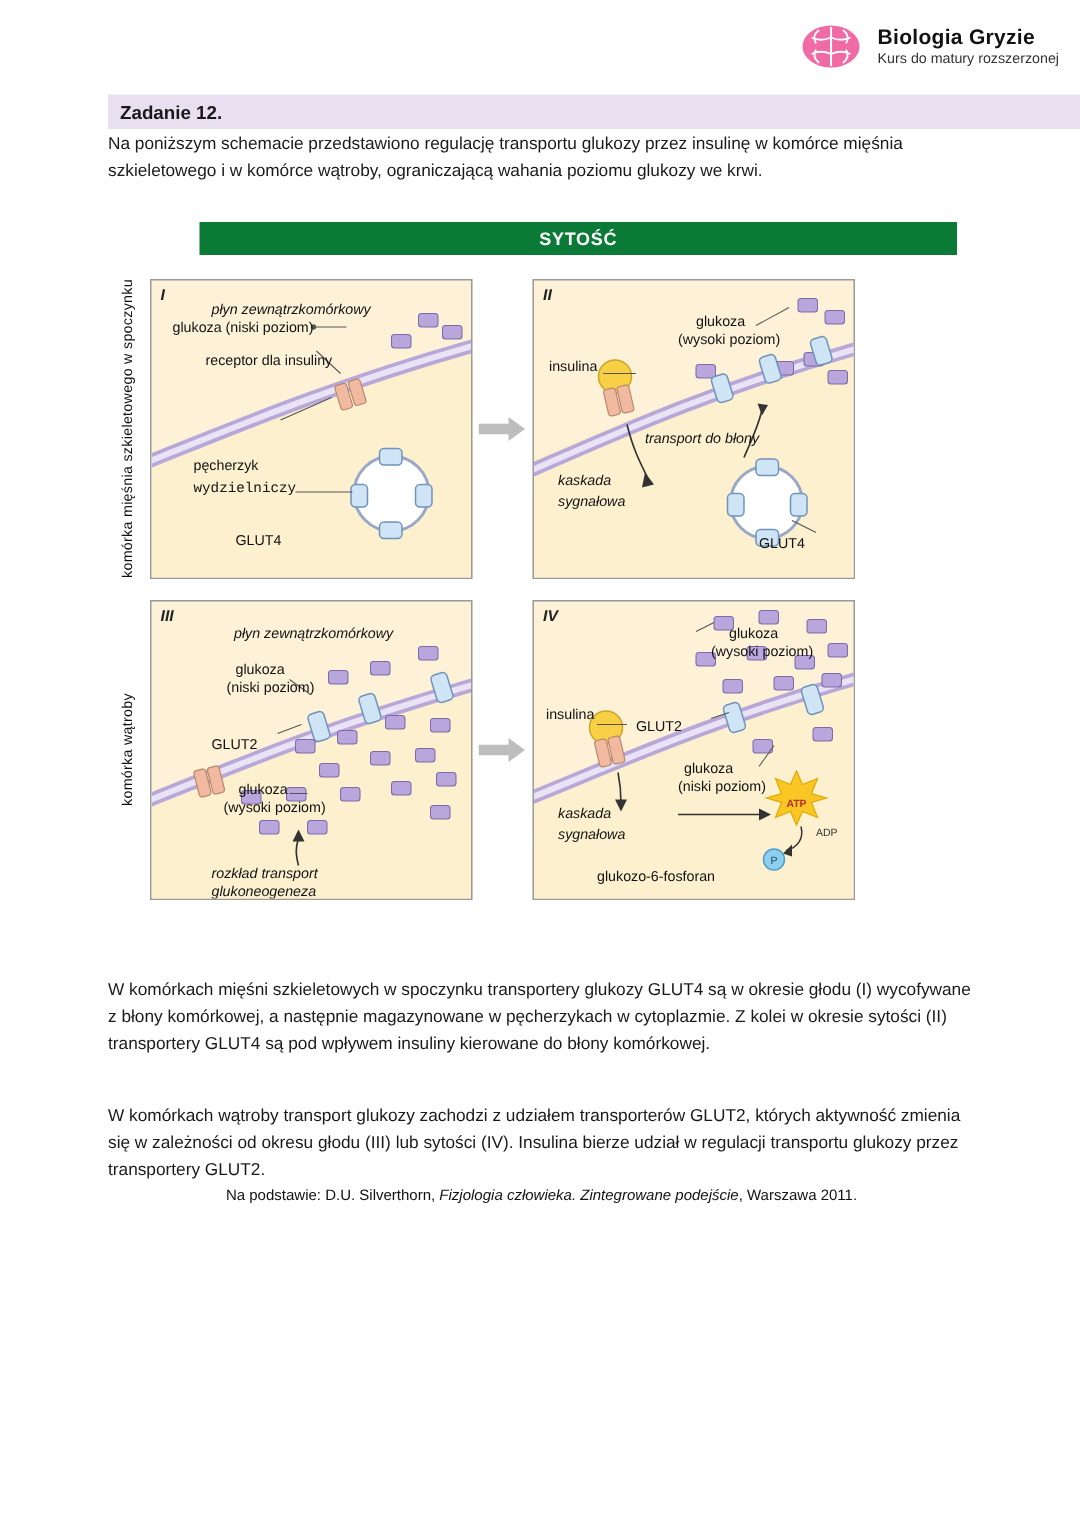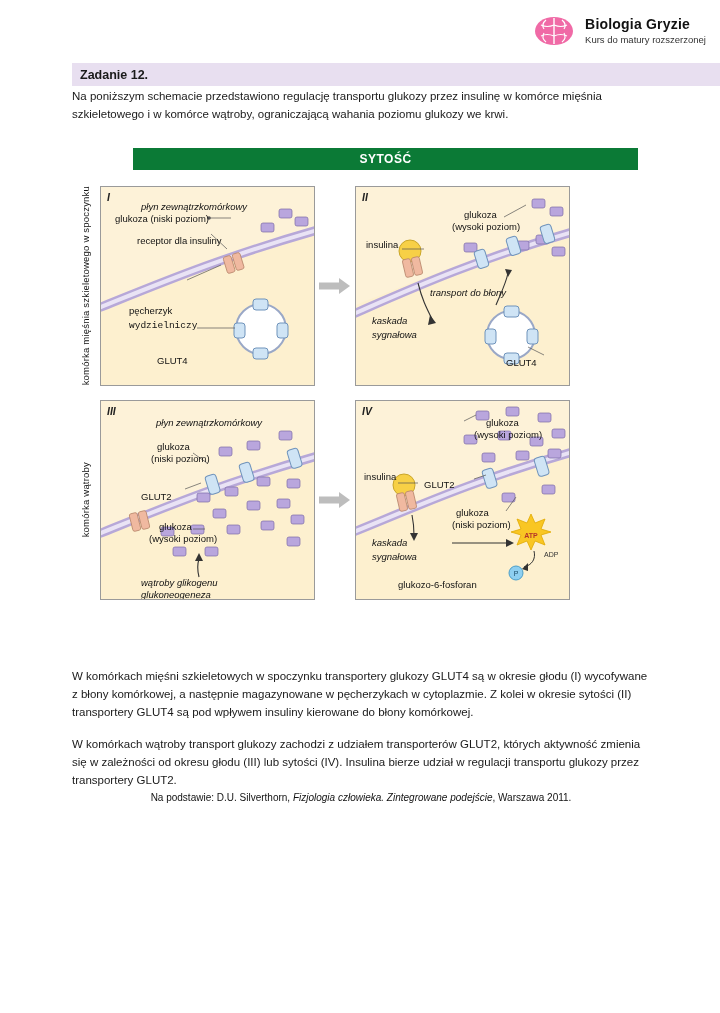--- a/index.html
+++ b/index.html
@@ -298,21 +298,21 @@
             <line x1="84" y1="88" x2="100" y2="82"></line>
             <line x1="104" y1="128" x2="92" y2="128"></line>
           </g>
         </svg>
         <div class="fig-label ital" style="left:55px; top:16px;">płyn zewnątrzkomórkowy</div>
         <div class="fig-label" style="left:56px; top:40px;">glukoza</div>
         <div class="fig-label" style="left:50px; top:52px;">(niski poziom)</div>
         <div class="fig-label" style="left:40px; top:90px;">GLUT2</div>
         <div class="fig-label" style="left:58px; top:120px;">glukoza</div>
         <div class="fig-label" style="left:48px; top:132px;">(wysoki poziom)</div>
-        <div class="fig-label ital" style="left:40px; top:176px;">wątroby glikogenu</div>
+        <div class="fig-label ital" style="left:40px; top:176px;">rozkład transport</div>
         <div class="fig-label ital" style="left:40px; top:188px;text-align:center;">glukoneogeneza</div>
       </div>
 
       <div class="arrow-mid">
         <svg class="arrow-svg" viewBox="0 0 32 18">
           <path d="M0 9 L22 9" stroke="#bdbdbd" stroke-width="7" fill="none"></path>
           <path d="M20 1 L31 9 L20 17 Z" fill="#bdbdbd"></path>
         </svg>
       </div>
 
@@ -385,18 +385,18 @@
         <div class="fig-label" style="left:100px; top:106px;">glukoza</div>
         <div class="fig-label" style="left:96px; top:118px;">(niski poziom)</div>
         <div class="fig-label ital" style="left:16px; top:136px;">kaskada</div>
         <div class="fig-label ital" style="left:16px; top:150px;">sygnałowa</div>
         <div class="fig-label" style="left:42px; top:178px;">glukozo-6-fosforan</div>
       </div>
     </div>
   </div>
 </div>
 
-<div class="para" style="top:668px;">W komórkach mięśni szkieletowych w spoczynku transportery glukozy GLUT4 są w okresie głodu (I) wycofywane z błony komórkowej, a następnie magazynowane w pęcherzykach w cytoplazmie. Z kolei w okresie sytości (II) transportery GLUT4 są pod wpływem insuliny kierowane do błony komórkowej.</div>
+<div class="para" style="top:652px;">W komórkach mięśni szkieletowych w spoczynku transportery glukozy GLUT4 są w okresie głodu (I) wycofywane z błony komórkowej, a następnie magazynowane w pęcherzykach w cytoplazmie. Z kolei w okresie sytości (II) transportery GLUT4 są pod wpływem insuliny kierowane do błony komórkowej.</div>
 <div class="para" style="top:736px;">W komórkach wątroby transport glukozy zachodzi z udziałem transporterów GLUT2, których aktywność zmienia się w zależności od okresu głodu (III) lub sytości (IV). Insulina bierze udział w regulacji transportu glukozy przez transportery GLUT2.</div>
 
 <div class="source" style="top:792px;">
   <span>Na podstawie: D.U. Silverthorn, </span><i>Fizjologia człowieka. Zintegrowane podejście</i><span>, Warszawa 2011.</span>
 </div>
 
 </body></html>

